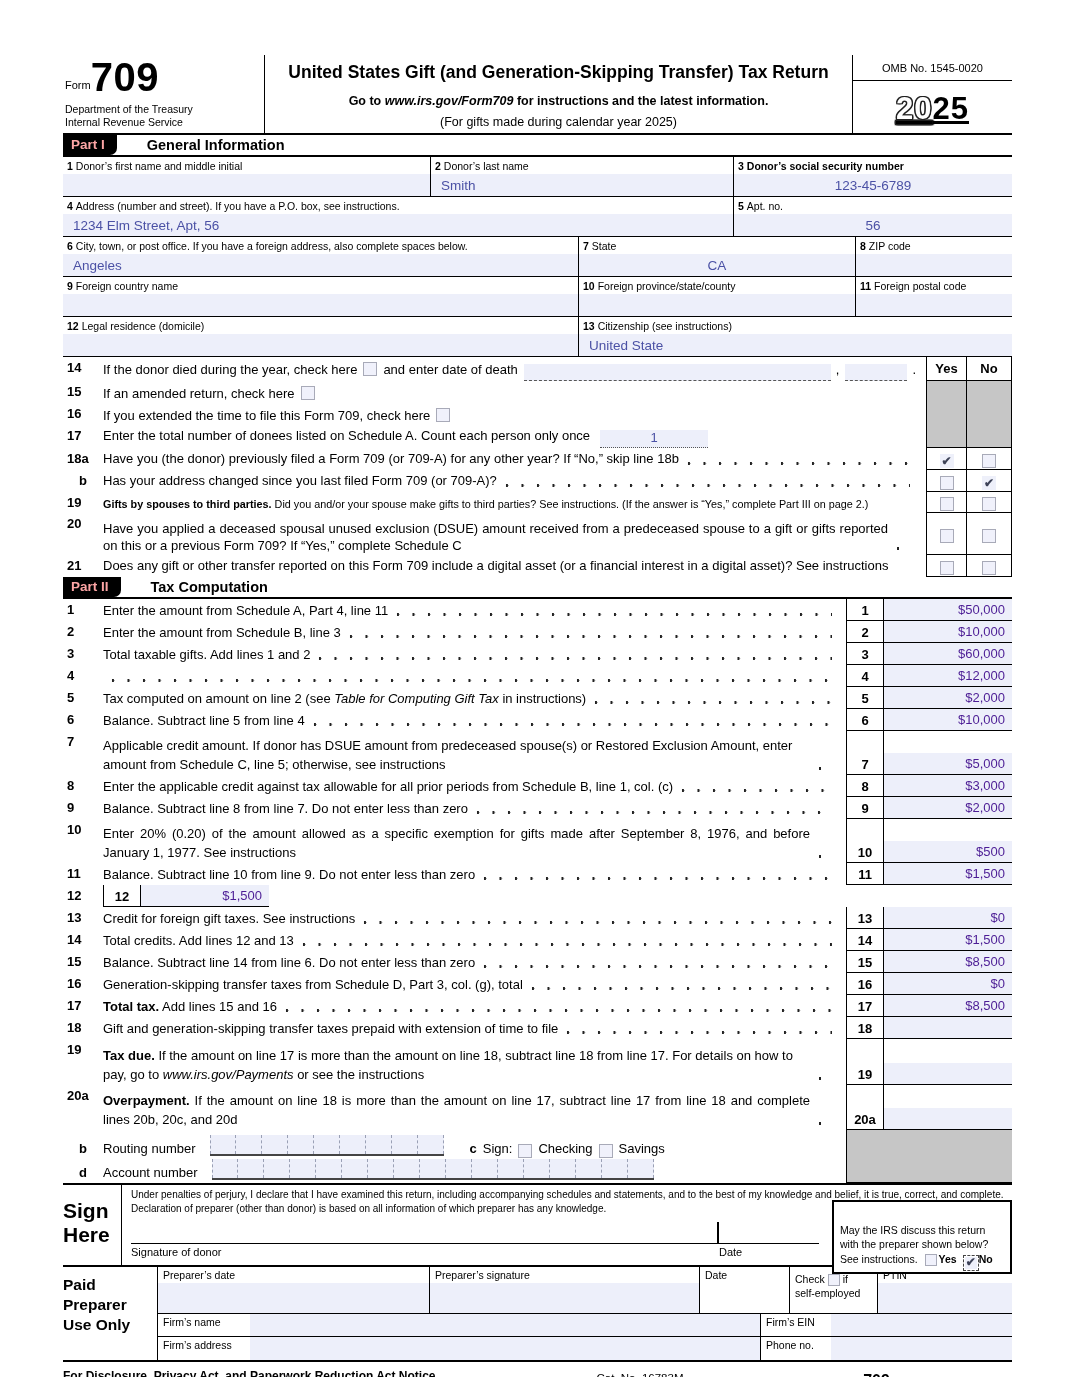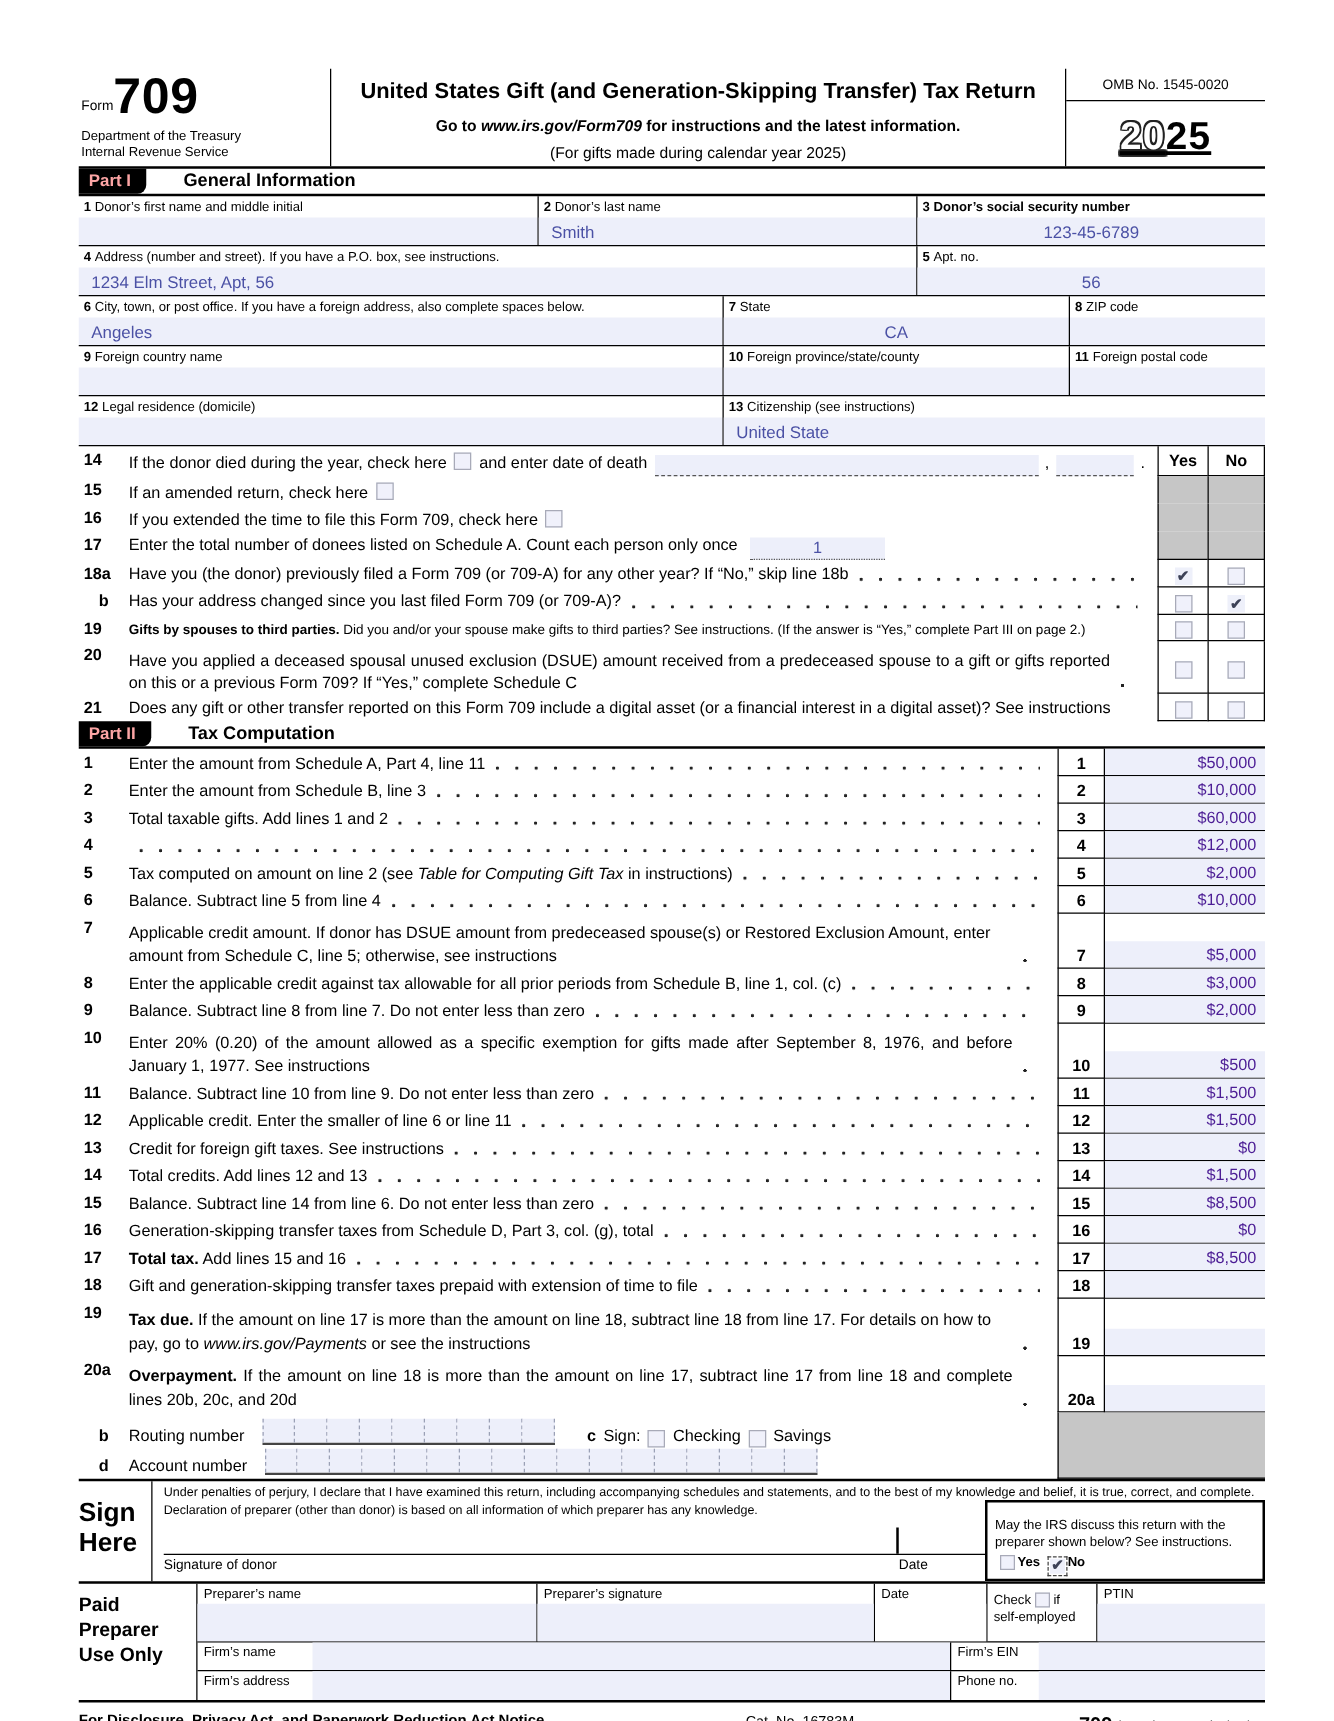--- a/index.html
+++ b/index.html
@@ -88,21 +88,21 @@
   .ctype .cl { font-weight:bold; margin-right:6px; }
   
   .sign { display:flex; border-top:2px solid #000; border-bottom:2px solid #000; min-height:84px; position:relative; }
   .sign-label { width:58px; flex:none; font-size:21px; font-weight:bold; line-height:1.15; padding-top:14px; }
   .sign-right { flex:1; border-left:1.5px solid #000; padding:3px 0 4px 9px; position:relative; }
   .statement { font-size:10px; line-height:1.35; padding-right:2px; }
   .sigline { width:688px; border-bottom:1.5px solid #000; height:27px; position:relative; margin-top:2px; }
   .tick { position:absolute; left:586px; bottom:0; width:1.5px; height:21px; background:#000; }
   .sig-labels { width:688px; display:flex; font-size:11px; padding-top:2px; position:relative; }
   .sig-date { position:absolute; left:588px; top:2px; }
-  .discuss { position:absolute; right:0; top:15px; width:224px; border:2.5px solid #000; padding:12px 5px 5px 6px; font-size:10.5px; line-height:1.3; background:#fff; }
+  .discuss { position:absolute; right:0; top:15px; width:180px; border:2.5px solid #000; padding:22px 5px 5px 6px; font-size:10.5px; line-height:1.3; background:#fff; }
   .discuss-row { display:inline; }
   .discuss .cb { margin:0 2px 0 4px; top:3px; }
   
   .prep { display:flex; border-bottom:2.5px solid #000; }
   .prep-label { width:94px; flex:none; font-size:15.5px; font-weight:bold; line-height:1.3; padding-top:8px; }
   .prep-grid { flex:1; border-left:1.5px solid #000; }
   .pr { display:flex; border-bottom:1px solid #000; }
   .pr:last-child { border-bottom:none; }
   .pr1 { height:47px; }
   .pr23 { height:23px; }
@@ -461,24 +461,20 @@
           <span class="dots"></span>
         </div>
       <div class="p2-num">11</div>
       <div class="p2-val">
           <div class="p2-fill">$1,500</div>
         </div>
     </div>
 
     <div class="p2-row">
       <div class="ln-num">12</div>
-      <div class="p2-text">
-          <span class="t">Applicable credit. Enter the smaller of line 6 or line 11</span>
-          <span class="dots"></span>
-        </div>
       <div class="p2-num">12</div>
       <div class="p2-val">
           <div class="p2-fill">$1,500</div>
         </div>
     </div>
 
     <div class="p2-row">
       <div class="ln-num">13</div>
       <div class="p2-text">
           <span class="t">Credit for foreign gift taxes. See instructions</span>
@@ -652,21 +648,21 @@
 
   <div class="prep">
     <div class="prep-label">
       <div>Paid</div>
       <div>Preparer</div>
       <div>Use Only</div>
     </div>
     <div class="prep-grid">
       <div class="pr pr1">
         <div class="pcell" style="width:272px">
-          <div class="plabel">Preparer’s name</div>
+          <div class="plabel">Preparer’s date</div>
           <div class="pfill"></div>
         </div>
         <div class="pcell" style="width:270px">
           <div class="plabel">Preparer’s signature</div>
           <div class="pfill"></div>
         </div>
         <div class="pcell" style="width:90px">
           <div class="plabel">Date</div>
           <div class="pfill" style="background:#fff"></div>
         </div>

